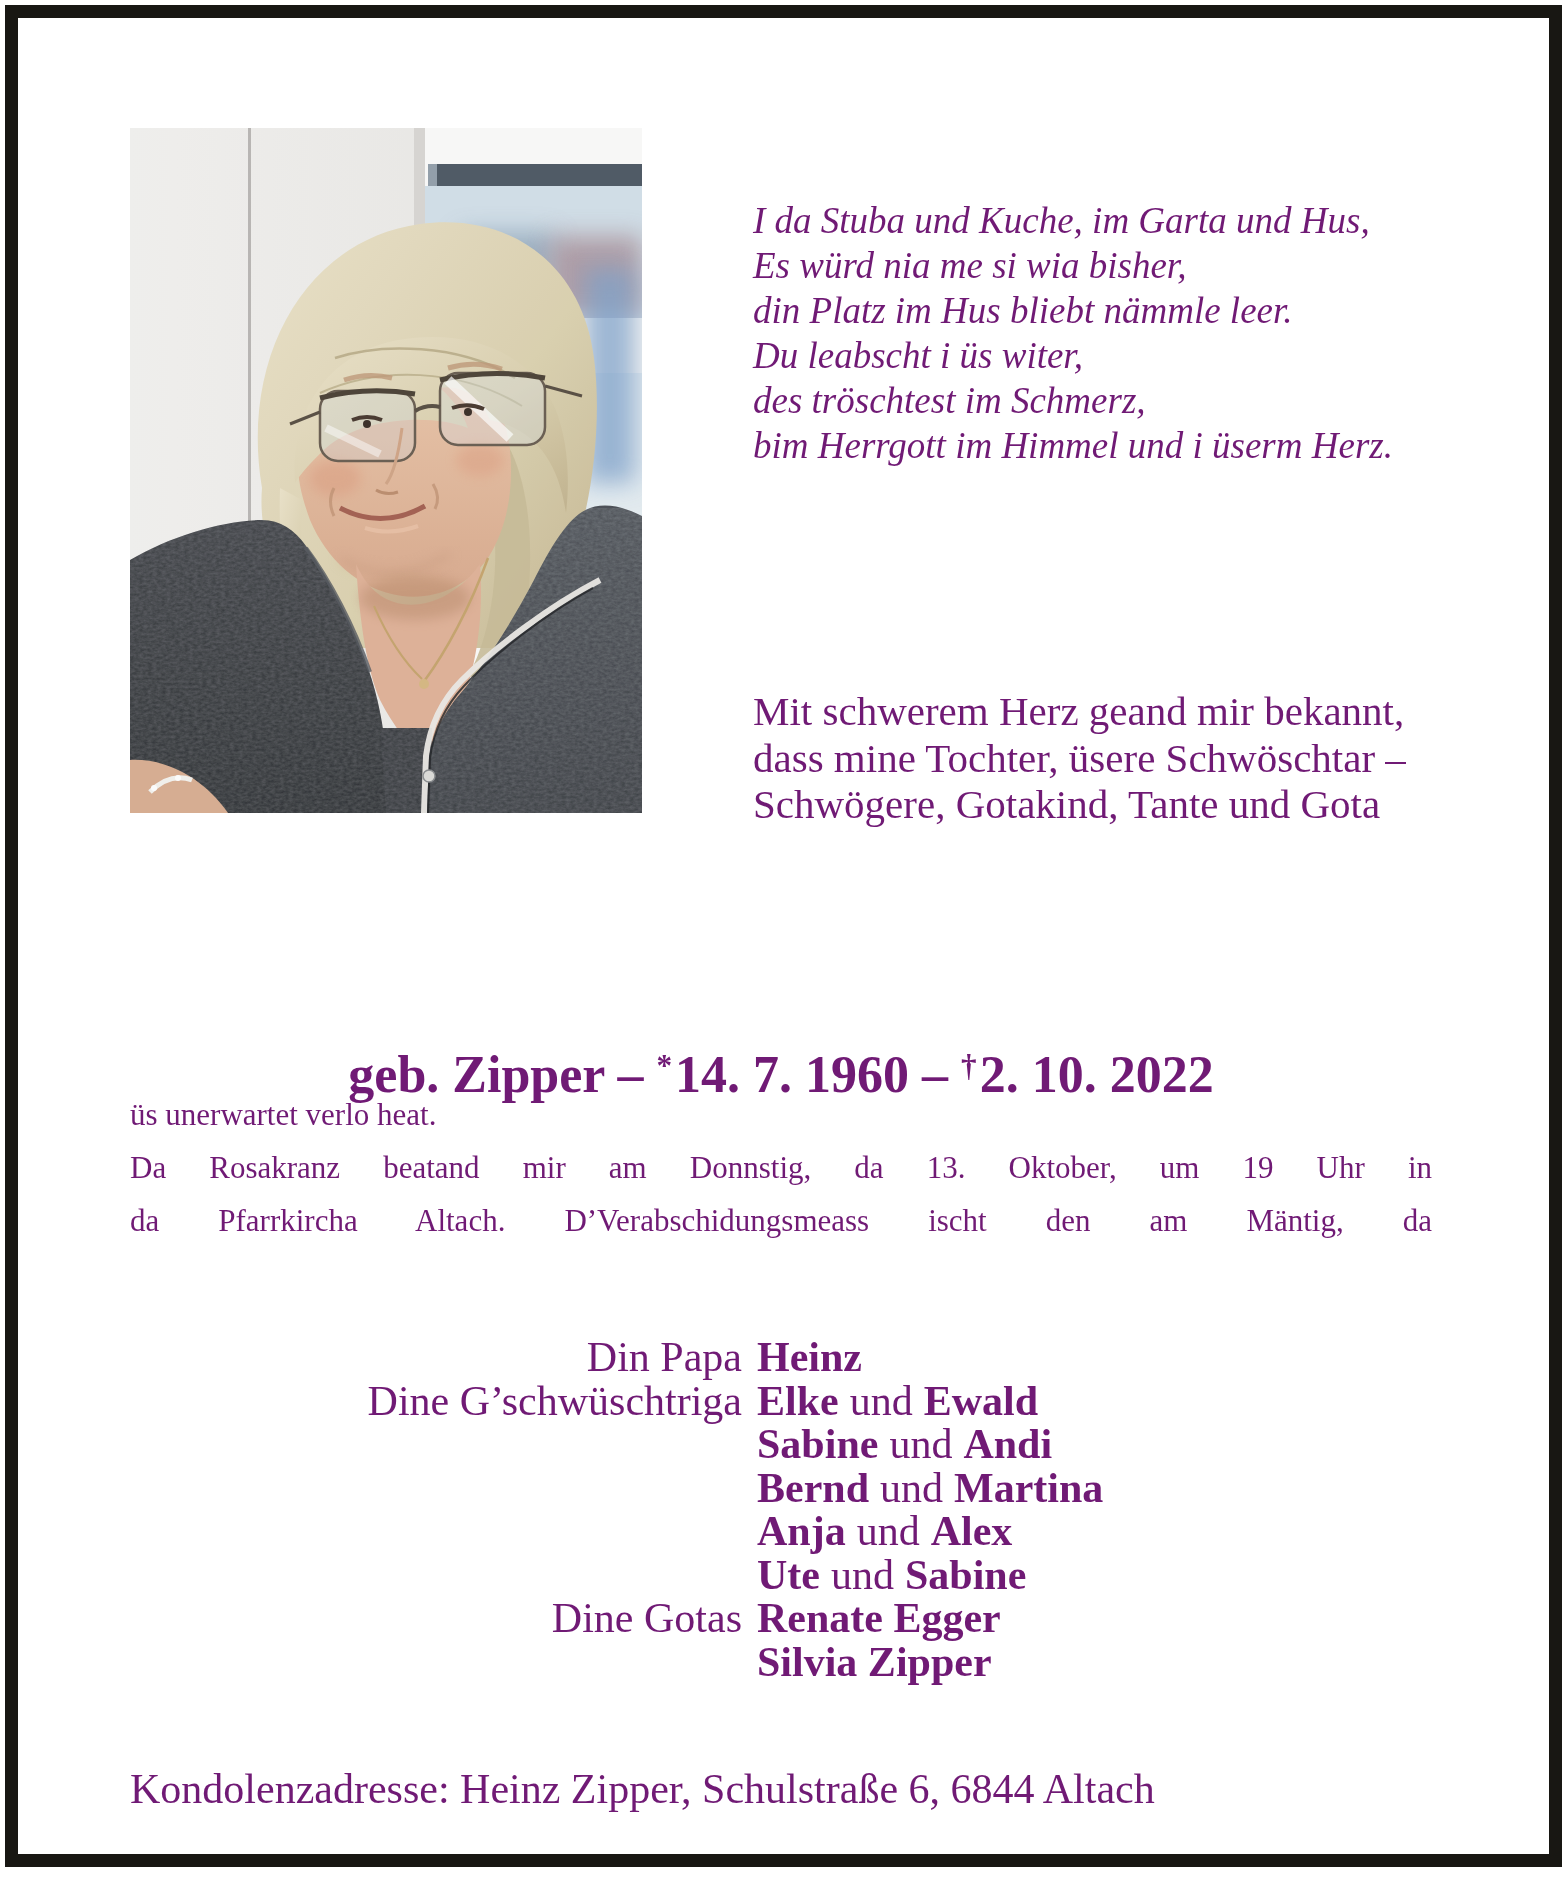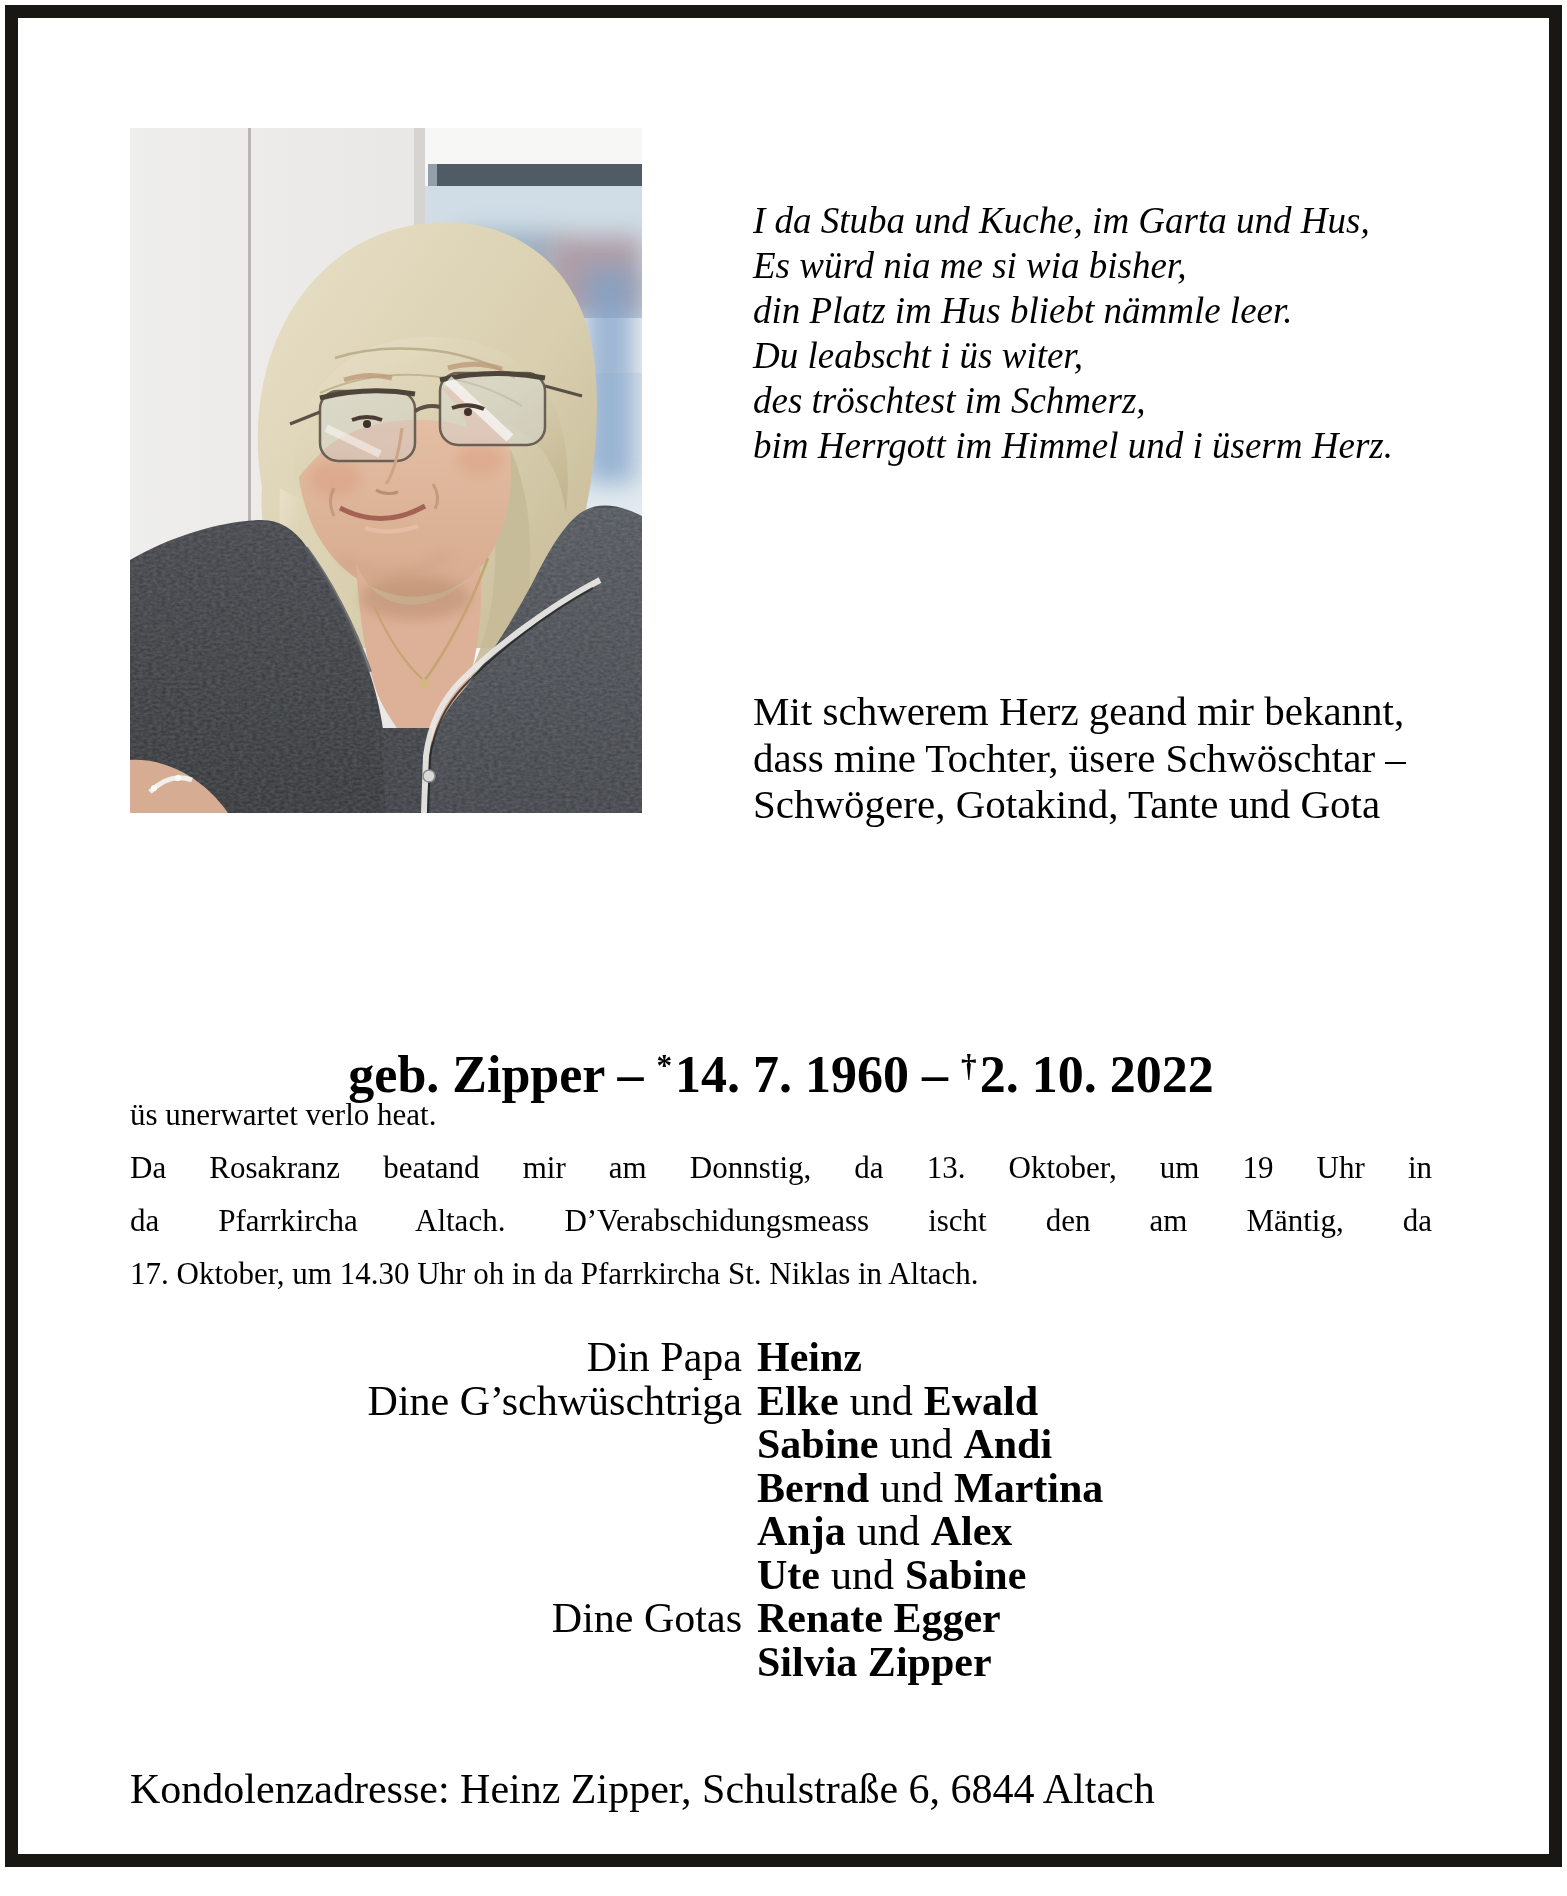--- a/index.html
+++ b/index.html
@@ -1,21 +1,21 @@
 <!DOCTYPE html>
 <html lang="de"><head>
 <meta charset="utf-8">
 <style>
   html,body { margin:0; padding:0; background:#ffffff; }
   #page {
     position: relative;
     width: 1567px; height: 1872px;
     background: #ffffff;
     font-family: "Liberation Serif", "DejaVu Serif", serif;
-    color: #000000;
+    color: #701a75;
     overflow: hidden;
   }
   .frame {
     position: absolute; left:5px; top:5px; right:5px; bottom:5px;
     border: 13px solid #181713;
     pointer-events: none;
   }
   .photo {
     position: absolute; left:130px; top:128px; width:512px; height:685px;
     overflow: hidden;
@@ -210,21 +210,20 @@
     <div>dass mine Tochter, üsere Schwöschtar –</div>
     <div>Schwögere, Gotakind, Tante und Gota</div>
   </div>
 
   <div class="subtitle"><span>geb. Zipper – </span><span class="sup">*</span><span>14. 7. 1960 – </span><span class="sup">†</span><span>2. 10. 2022</span></div>
 
   <div class="body-block">
     <div class="body-line">üs unerwartet verlo heat.</div>
     <div class="body-line justify">Da Rosakranz beatand mir am Donnstig, da 13. Oktober, um 19 Uhr in</div>
     <div class="body-line justify">da Pfarrkircha Altach. D’Verabschidungsmeass ischt den am Mäntig, da</div>
-    <div class="body-line">17. Oktober, um 14.30 Uhr oh in da Pfarrkircha St. Niklas in Altach.</div>
   </div>
 
   <div class="family">
     <div class="fam-row">
       <div class="fam-label"><span>Din Papa</span></div>
       <div class="fam-names"><span class="fam-name">Heinz</span></div>
     </div>
     <div class="fam-row">
       <div class="fam-label"><span>Dine G’schwüschtriga</span></div>
       <div class="fam-names"><span class="fam-name">Elke</span><span class="fam-und">und</span><span class="fam-name2">Ewald</span></div>

